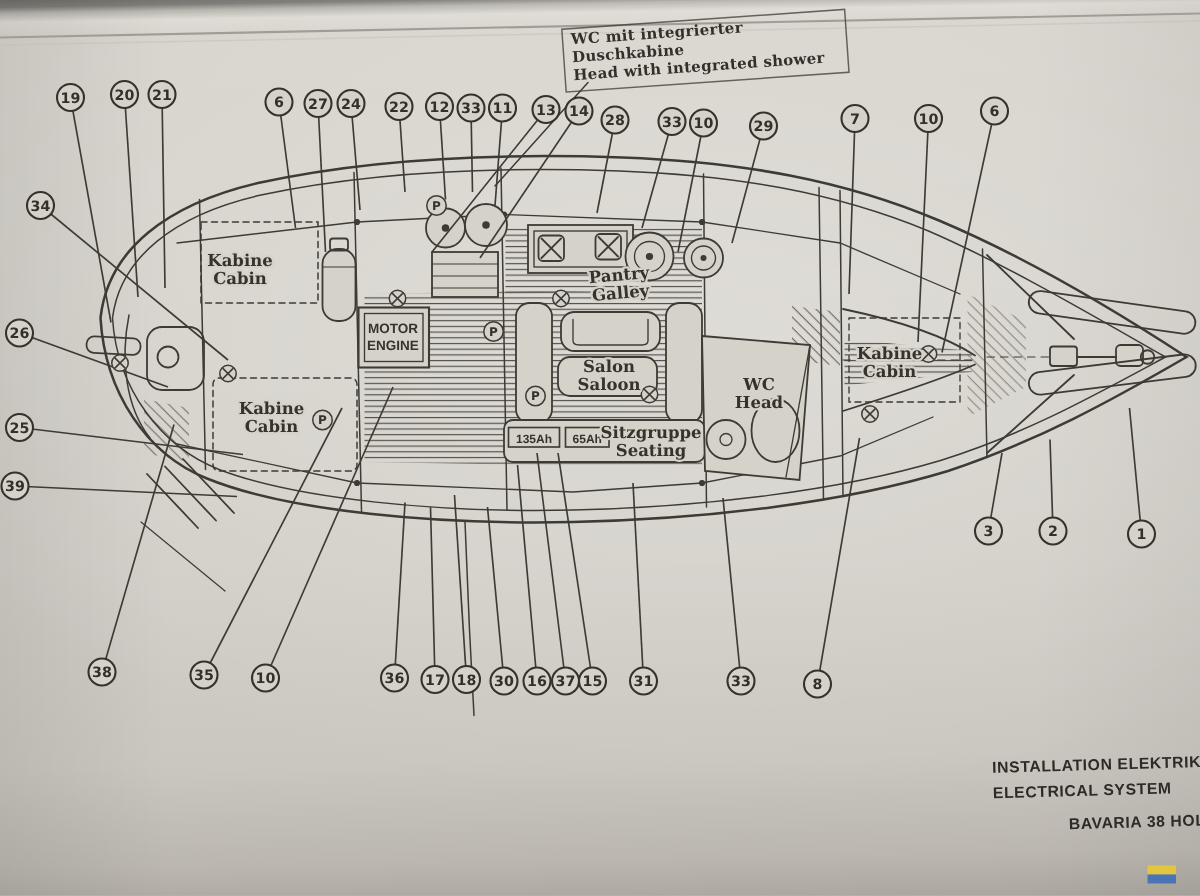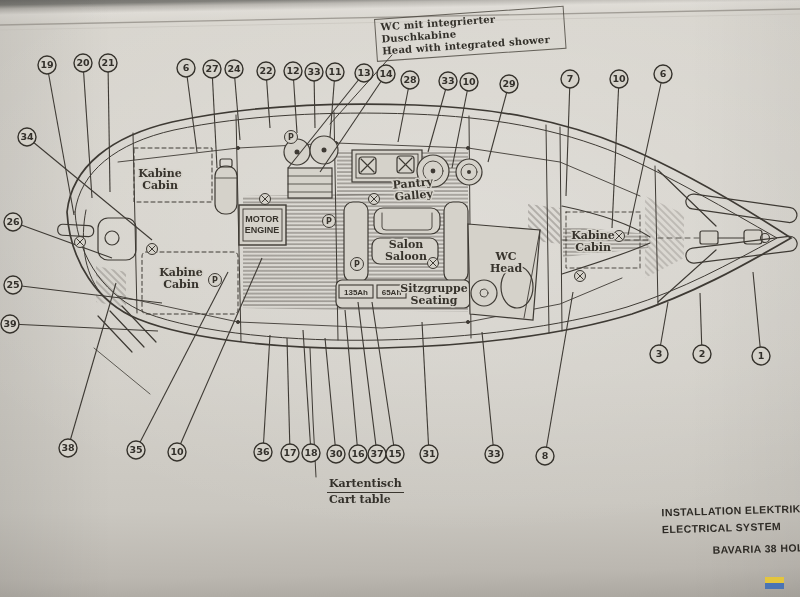--- a/index.html
+++ b/index.html
@@ -485,24 +485,20 @@
           <text x="262" y="233" class="engine-label">ENGINE</text>
         </g>
       </g>
   </svg>
 
   <div class="annotation-box">
     <div>WC mit integrierter Duschkabine</div>
     <div>Head with integrated shower</div>
   </div>
 
-  <div class="kartentisch">
-    <div class="u">Kartentisch</div>
-    <div class="l2">Cart table</div>
-  </div>
 
   <div class="title-block">
     <div>INSTALLATION  ELEKTRIK</div>
     <div>ELECTRICAL  SYSTEM</div>
     <div class="model">BAVARIA  38  HOLIDAY</div>
   </div>
 
   <div class="corner-logo">
     <div class="half" style="background: rgb(227, 197, 62);"></div>
     <div class="half" style="background: rgb(74, 116, 180);"></div>

